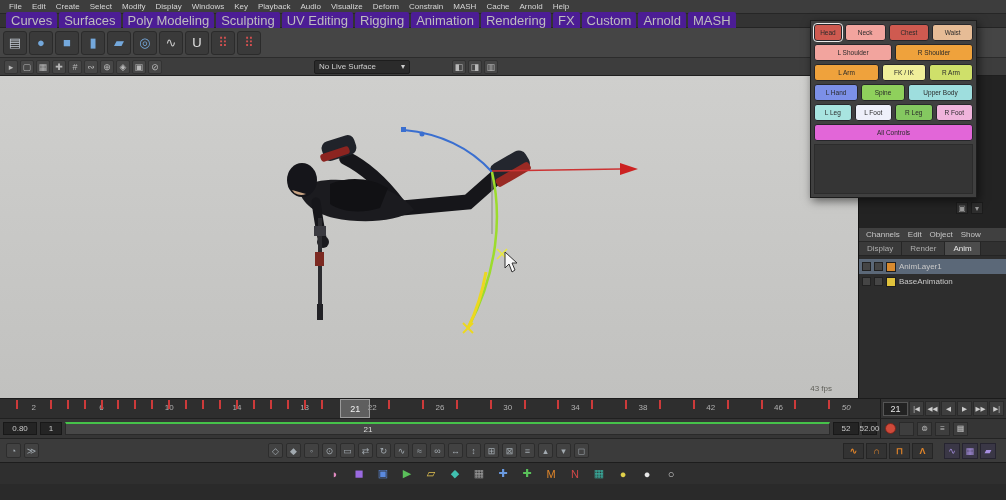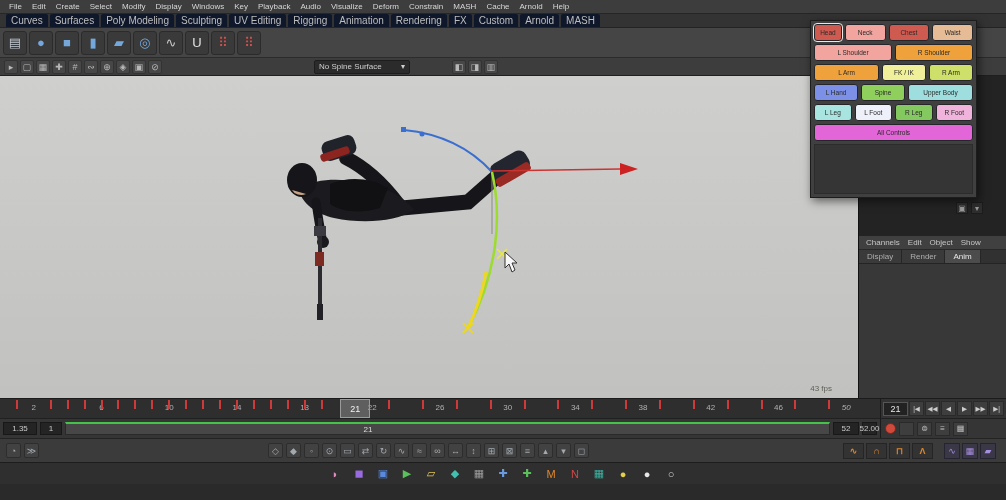--- a/index.html
+++ b/index.html
@@ -5,21 +5,21 @@
   *{margin:0;padding:0;box-sizing:border-box}
   body{background:#000;font-family:"Liberation Sans",sans-serif}
   #app{position:relative;width:1006px;height:500px;background:#2a2a2a;overflow:hidden;color:#ccc}
   .repeat{display:contents}
   .bar{position:absolute;left:0;width:1006px;display:flex;align-items:center}
 
   .menubar{top:0;height:14px;background:#3d3d3d;border-bottom:1px solid #262626;padding:0 4px}
   .menu-item{font-size:8px;color:#d6d6d6;padding:0 5px;white-space:nowrap;cursor:default}
 
   .shelf-tabs{top:14px;height:14px;background:#333;border-bottom:1px solid #242424;padding:0 6px;gap:2px}
-  .shelf-tab{font-size:10px;color:#bdbdbd;padding:1px 5px;background:#0f172a;border-radius:2px 2px 0 0;white-space:nowrap}
+  .shelf-tab{font-size:13px;color:#bdbdbd;padding:1px 5px;background:#4c1d95;border-radius:2px 2px 0 0;white-space:nowrap}
 
   .shelf-row{top:28px;height:30px;background:#454545;border-bottom:1px solid #2c2c2c;padding:0 3px;gap:2px}
   .shelf-icon{width:24px;height:24px;background:#3a3a3a;border:1px solid #2b2b2b;border-radius:3px;display:flex;align-items:center;justify-content:center;font-size:13px}
 
   .status-line{top:58px;height:18px;background:#3d3d3d;border-bottom:1px solid #1f1f1f;padding:0 4px;gap:2px}
   .sl-icon{width:14px;height:14px;display:flex;align-items:center;justify-content:center;font-size:9px;color:#b8b8b8;background:#474747;border:1px solid #333;border-radius:2px}
   .sl-field{margin-left:150px;display:flex;align-items:center;justify-content:space-between;height:14px;background:#2b2b2b;border:1px solid #1d1d1d;border-radius:2px;padding:0 4px;font-size:8px;color:#cfcfcf;width:96px}
   .sl-right{margin-left:40px;display:flex;gap:2px}
 
   .viewport{position:absolute;left:0;top:76px;width:858px;height:322px;background:linear-gradient(#cfcfcd,#c1c1bf);overflow:hidden}
@@ -29,21 +29,21 @@
   .right-col{position:absolute;left:858px;top:76px;width:148px;height:322px;background:#232323;border-left:1px solid #121212}
   .panel-toggles{position:absolute;left:956px;top:202px;display:flex;gap:3px}
   .pt-icon{width:12px;height:12px;font-size:8px;color:#9a9a9a;background:#2e2e2e;border:1px solid #1c1c1c;display:flex;align-items:center;justify-content:center}
 
   .picker{position:absolute;left:810px;top:20px;width:167px;height:178px;background:#404040;border:1px solid #1c1c1c;box-shadow:2px 3px 9px rgba(0,0,0,.55);z-index:60;padding:3px;display:flex;flex-direction:column;gap:3px}
   .picker-row{display:flex;gap:3px;height:17px;flex:none}
   .picker-btn{flex:1;border:1px solid #26262a;border-radius:3px;font-size:6.5px;color:#2a2a2a;display:flex;align-items:center;justify-content:center;overflow:hidden;white-space:nowrap;cursor:pointer}
   .picker-btn.selected{outline:1px solid #e8e8e8}
   .picker-fill{flex:1;background:#353535;border:1px solid #2c2c2c}
 
-  .side-panel{position:absolute;left:859px;top:236px;width:147px;height:170px;background:#383838;display:flex;flex-direction:column}
+  .side-panel{position:absolute;left:859px;top:228px;width:147px;height:170px;background:#383838;display:flex;flex-direction:column}
   .sp-menus{display:flex;gap:2px;padding:2px 4px;background:#404040;border-bottom:1px solid #282828}
   .sp-menu{font-size:8px;color:#c6c6c6;padding:0 3px}
   .sp-tabs{display:flex;background:#313131;border-bottom:1px solid #242424}
   .sp-tab{font-size:8px;padding:2px 8px;color:#aeaeae;background:#3a3a3a;border-right:1px solid #262626}
   .sp-tab.active{background:#4c4c4c;color:#e8e8e8}
   .sp-layers{flex:1;background:#2d2d2d;padding-top:3px}
   .sp-layer{display:flex;align-items:center;height:15px;padding:0 3px;gap:3px;color:#c8c8c8}
   .sp-layer.selected{background:#5b6878}
   .sp-toggle{width:9px;height:9px;background:#454545;border:1px solid #222}
   .sp-swatch{width:10px;height:10px;border:1px solid #1e1e1e}
@@ -105,21 +105,21 @@
     <div class="repeat">
       
     <span class="shelf-icon" style="color: rgb(194, 201, 210);">▤</span><span class="shelf-icon" style="color: rgb(116, 168, 220);">●</span><span class="shelf-icon" style="color: rgb(116, 168, 220);">■</span><span class="shelf-icon" style="color: rgb(116, 168, 220);">▮</span><span class="shelf-icon" style="color: rgb(116, 168, 220);">▰</span><span class="shelf-icon" style="color: rgb(116, 168, 220);">◎</span><span class="shelf-icon" style="color: rgb(204, 204, 204);">∿</span><span class="shelf-icon" style="color: rgb(226, 226, 226);">U</span><span class="shelf-icon" style="color: rgb(208, 80, 80);">⠿</span><span class="shelf-icon" style="color: rgb(208, 80, 80);">⠿</span></div>
   </div>
 
   <div class="bar status-line">
     <div class="repeat">
       
     <span class="sl-icon">▸</span><span class="sl-icon">▢</span><span class="sl-icon">▦</span><span class="sl-icon">✚</span><span class="sl-icon">#</span><span class="sl-icon">∾</span><span class="sl-icon">⊕</span><span class="sl-icon">◈</span><span class="sl-icon">▣</span><span class="sl-icon">⊘</span></div>
     <div class="sl-field">
-      <span>No Spine Surface</span>
+      <span>No Live Surface</span>
       <span>▾</span>
     </div>
     <div class="sl-right">
       <div class="repeat">
         
       <span class="sl-icon">◧</span><span class="sl-icon">◨</span><span class="sl-icon">▥</span></div>
     </div>
   </div>
 
   <div class="right-col"></div>
@@ -221,20 +221,35 @@
   <div class="side-panel">
     <div class="sp-menus">
       <div class="repeat">
         
       <span class="sp-menu">Channels</span><span class="sp-menu">Edit</span><span class="sp-menu">Object</span><span class="sp-menu">Show</span></div>
     </div>
     <div class="sp-tabs">
       <div class="repeat">
         
       <span class="sp-tab">Display</span><span class="sp-tab">Render</span><span class="sp-tab active">Anim</span></div>
+    </div>
+    <div class="sp-layers">
+      <div class="repeat">
+        
+      <div class="sp-layer selected">
+          <span class="sp-toggle"></span>
+          <span class="sp-toggle"></span>
+          <span class="sp-swatch" style="background: rgb(216, 138, 46);"></span>
+          <span class="sp-layer-name">AnimLayer1</span>
+        </div><div class="sp-layer">
+          <span class="sp-toggle"></span>
+          <span class="sp-toggle"></span>
+          <span class="sp-swatch" style="background: rgb(224, 194, 60);"></span>
+          <span class="sp-layer-name">BaseAnimation</span>
+        </div></div>
     </div>
   </div>
 
   <div class="timeline-row">
     <div class="tl-inner">
         <div class="tl-label" style="left: 3.84615%;">2</div>
         <div class="tl-label" style="left: 11.5385%;">6</div>
         <div class="tl-label" style="left: 19.2308%;">10</div>
         <div class="tl-label" style="left: 26.9231%;">14</div>
         <div class="tl-label" style="left: 34.6154%;">18</div>
@@ -283,21 +298,21 @@
   </div>
 
   <div class="transport">
     <div class="time-field">21</div>
     <div class="repeat">
       
     <div class="tr-btn">|◀</div><div class="tr-btn">◀◀</div><div class="tr-btn">◀</div><div class="tr-btn">▶</div><div class="tr-btn">▶▶</div><div class="tr-btn">▶|</div></div>
   </div>
 
   <div class="range-row">
-    <div class="rg-field w34">1.35</div>
+    <div class="rg-field w34">0.80</div>
     <div class="rg-field w22">1</div>
     <div class="range-bar">
       <span class="range-bar-label">21</span>
     </div>
     <div class="rg-field w26">52</div>
     <div class="rg-field w38">52.00</div>
   </div>
 
   <div class="range-extras">
     <span class="autokey"></span>

